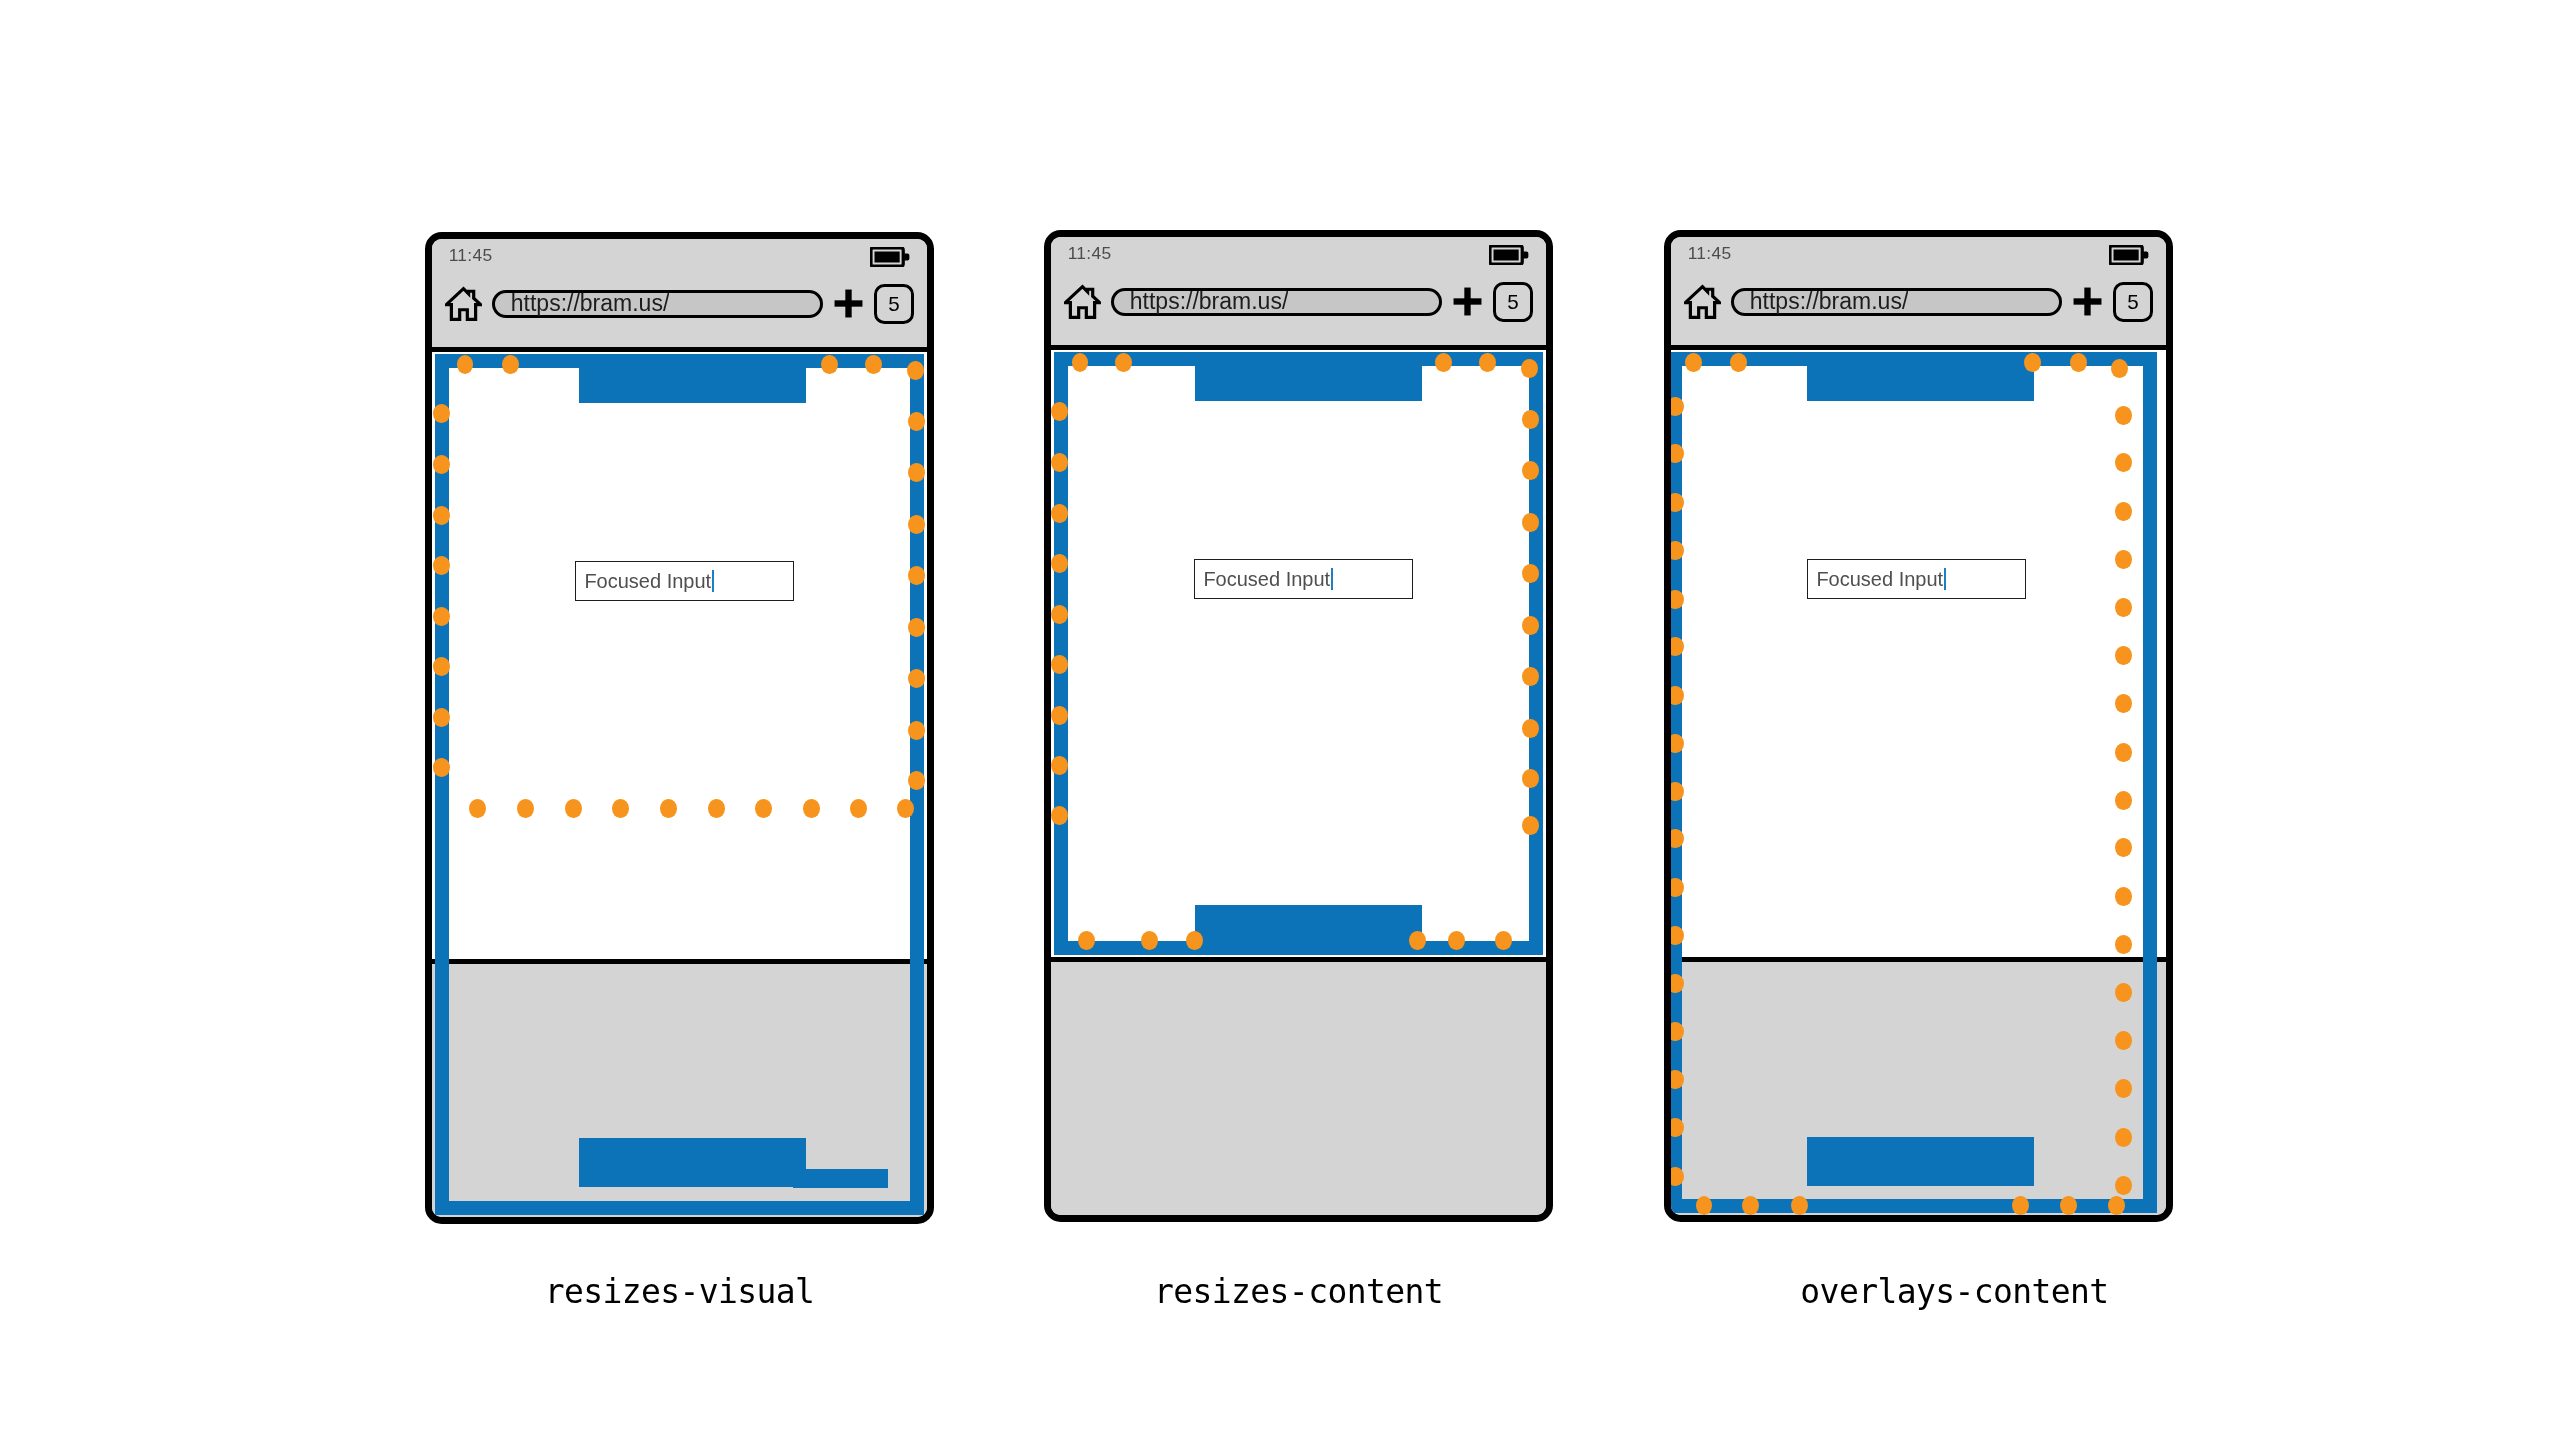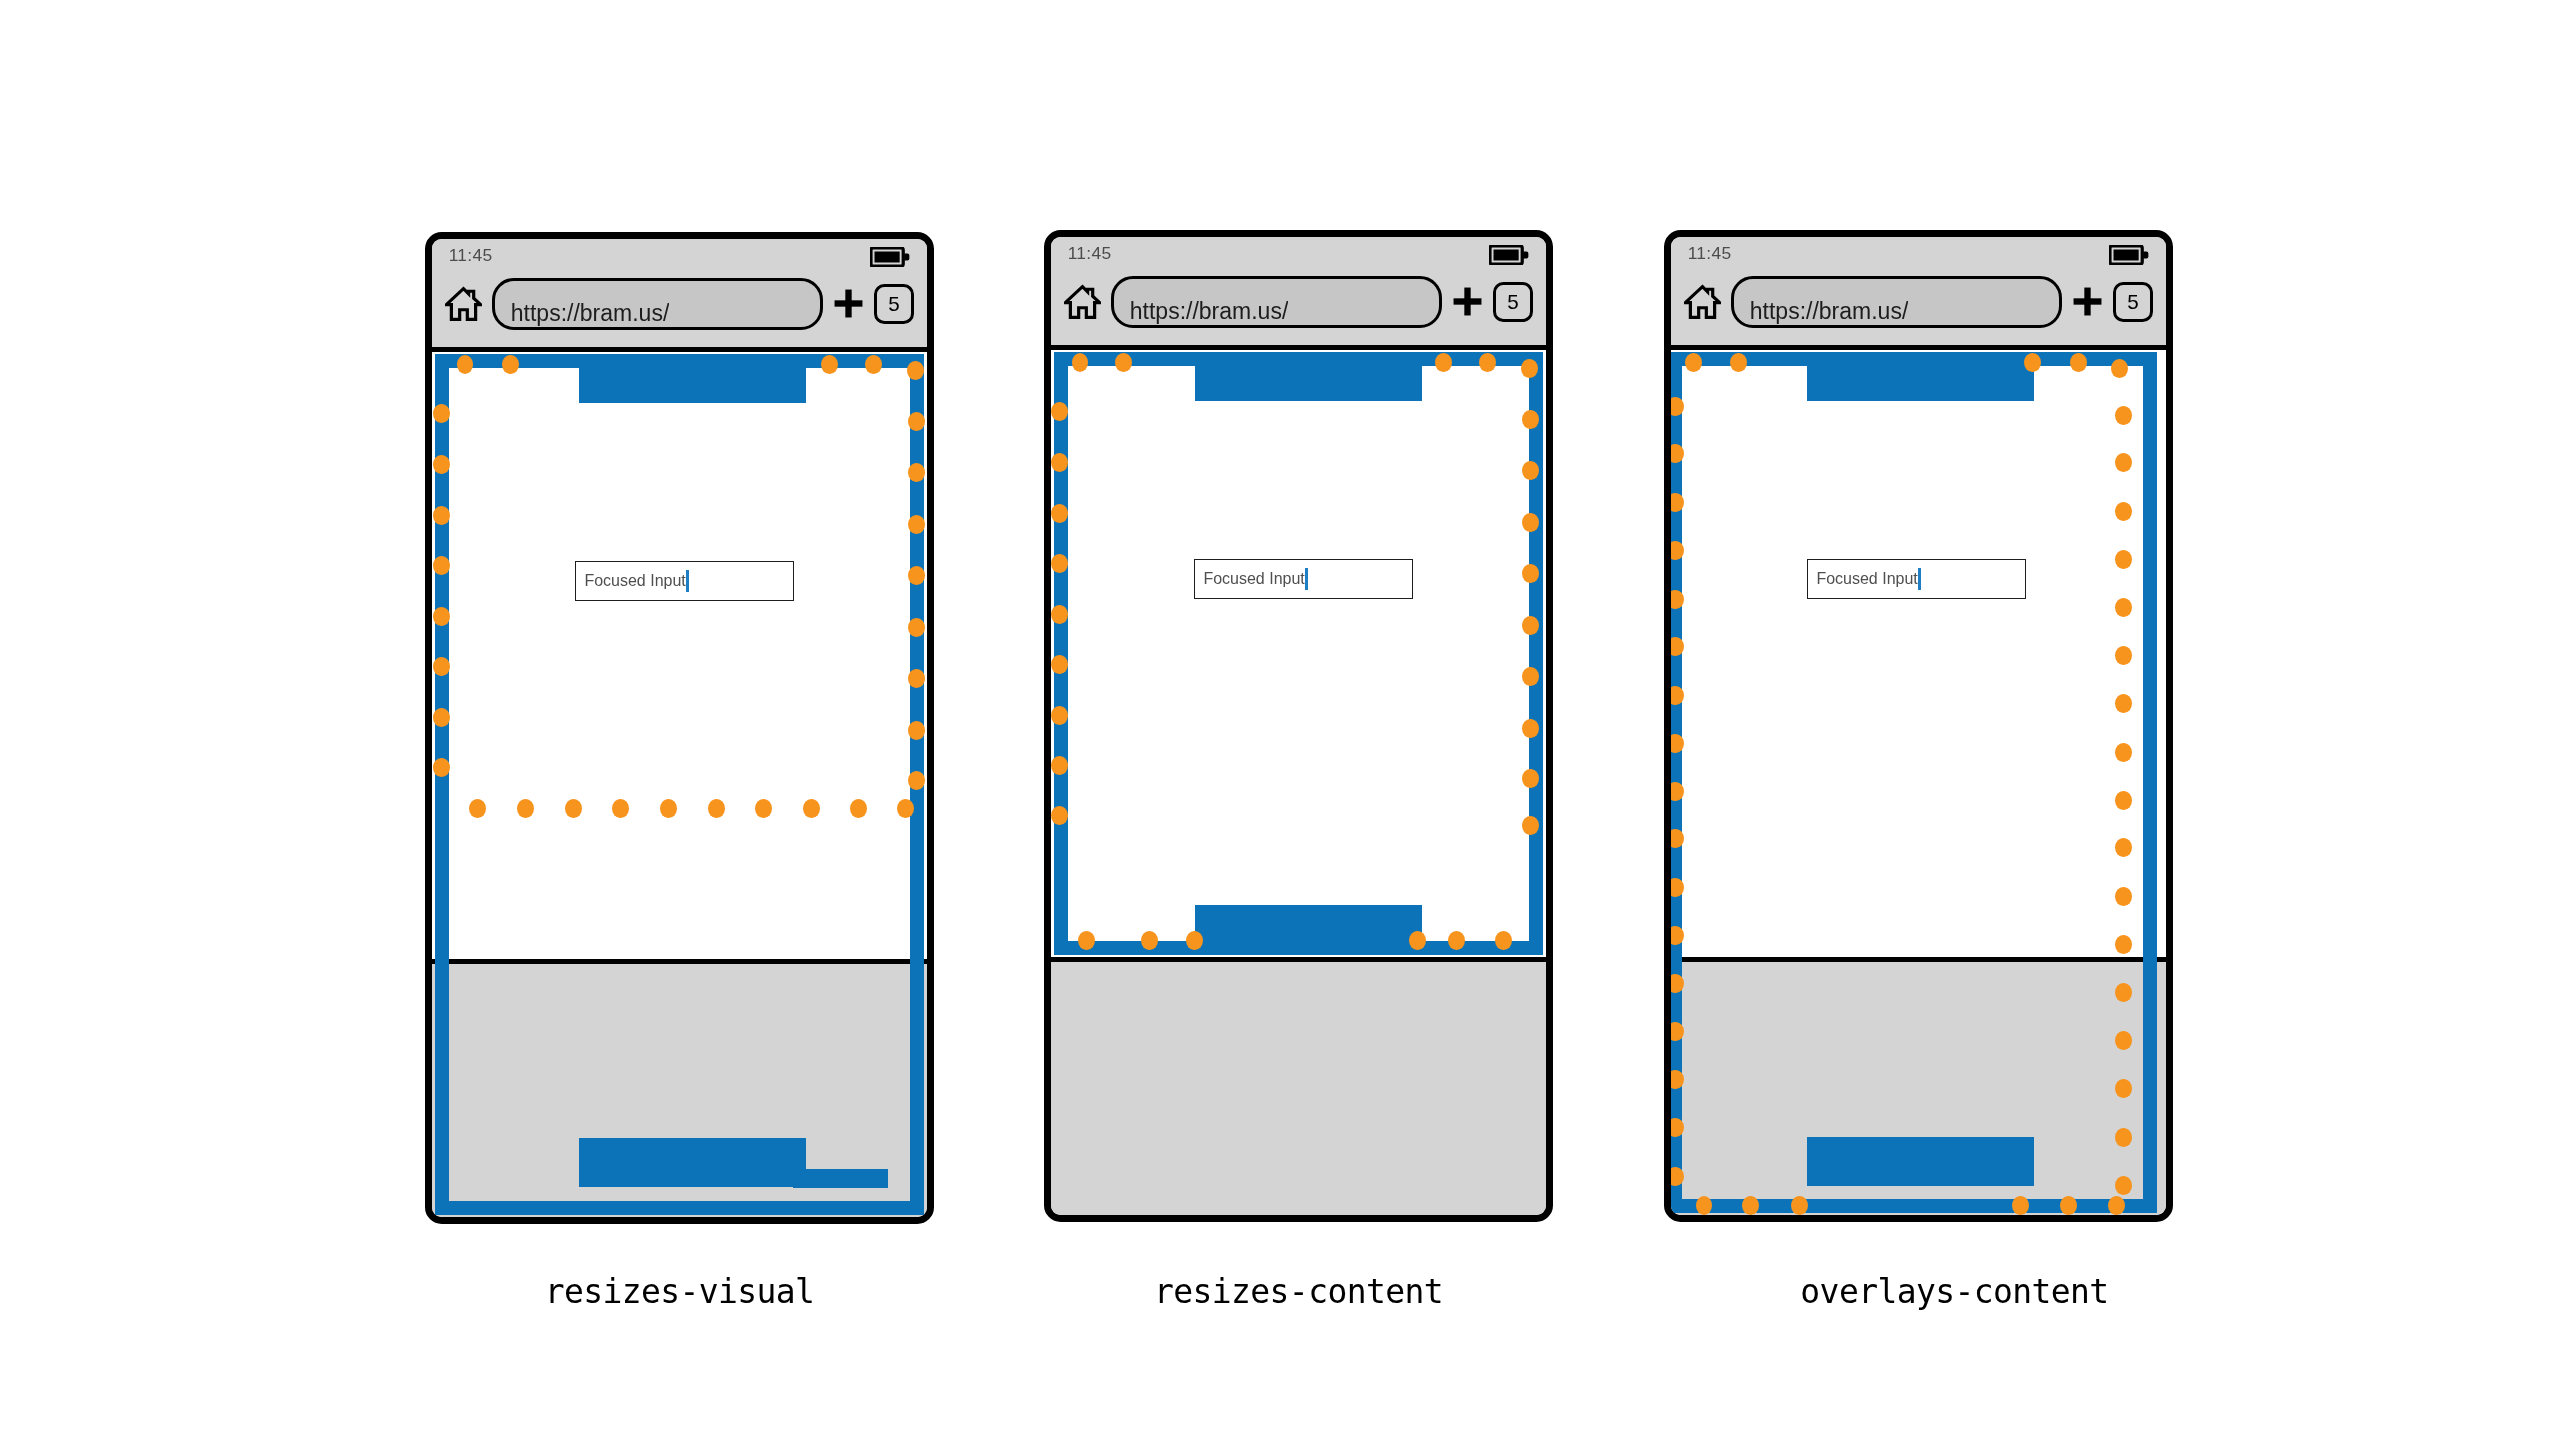--- a/index.html
+++ b/index.html
@@ -37,23 +37,23 @@
   }
   .battery{
     position:absolute;right:16.7px;top:7.7px;width:40px;height:20px;
   }
   .chrome-row{
     position:absolute;left:0;right:0;top:31px;height:67px;
     display:flex;align-items:center;
   }
   .home-icon{width:37px;height:36px;margin-left:13px;flex:0 0 auto;}
   .url-pill{
-    flex:1 1 auto;margin:0 9px 0 10.3px;height:52px;
+    flex:1 1 auto;margin:0 9px 0 10.3px;height:28px;
     background:#c6c6c6;border:3.9px solid #000;border-radius:22px;
-    display:flex;align-items:flex-end;box-sizing:border-box;
+    display:flex;align-items:center;box-sizing:border-box;
   }
   .url-text{
     margin-left:15.5px;font-size:23px;color:#1d1d1d;
     white-space:nowrap;overflow:hidden;
   }
   .plus-icon{width:33px;height:33px;flex:0 0 auto;margin-right:9px;}
   .tabcount{
     flex:0 0 auto;margin-right:13px;
     width:40px;height:40px;border:3.9px solid #000;border-radius:10.3px;
     display:flex;align-items:center;justify-content:center;
@@ -73,21 +73,21 @@
   .dot{position:absolute;width:16.7px;height:19.3px;border-radius:50%;background:#f7941d;}
 
   
   .focused-input{
     position:absolute;
     width:219px;height:40px;
     background:#fff;border:1.9px solid #1d1d1d;
     display:flex;align-items:center;
     box-sizing:border-box;
   }
-  .focused-input span{margin-left:8.4px;font-size:16px;color:#4f4f4f;white-space:nowrap;}
+  .focused-input span{margin-left:8.4px;font-size:20px;color:#4f4f4f;white-space:nowrap;}
   .caret{display:inline-block;width:2.6px;height:22px;background:#1e7fc4;margin-left:0.6px;}
 
   
   .caption{
     position:absolute;top:1272px;
     font-family:"DejaVu Sans Mono","Liberation Mono",monospace;
     font-size:33px;color:#000;letter-spacing:-0.6px;white-space:nowrap;
     text-align:center;
   }
   #cap-0{left:425px;width:509px;}

